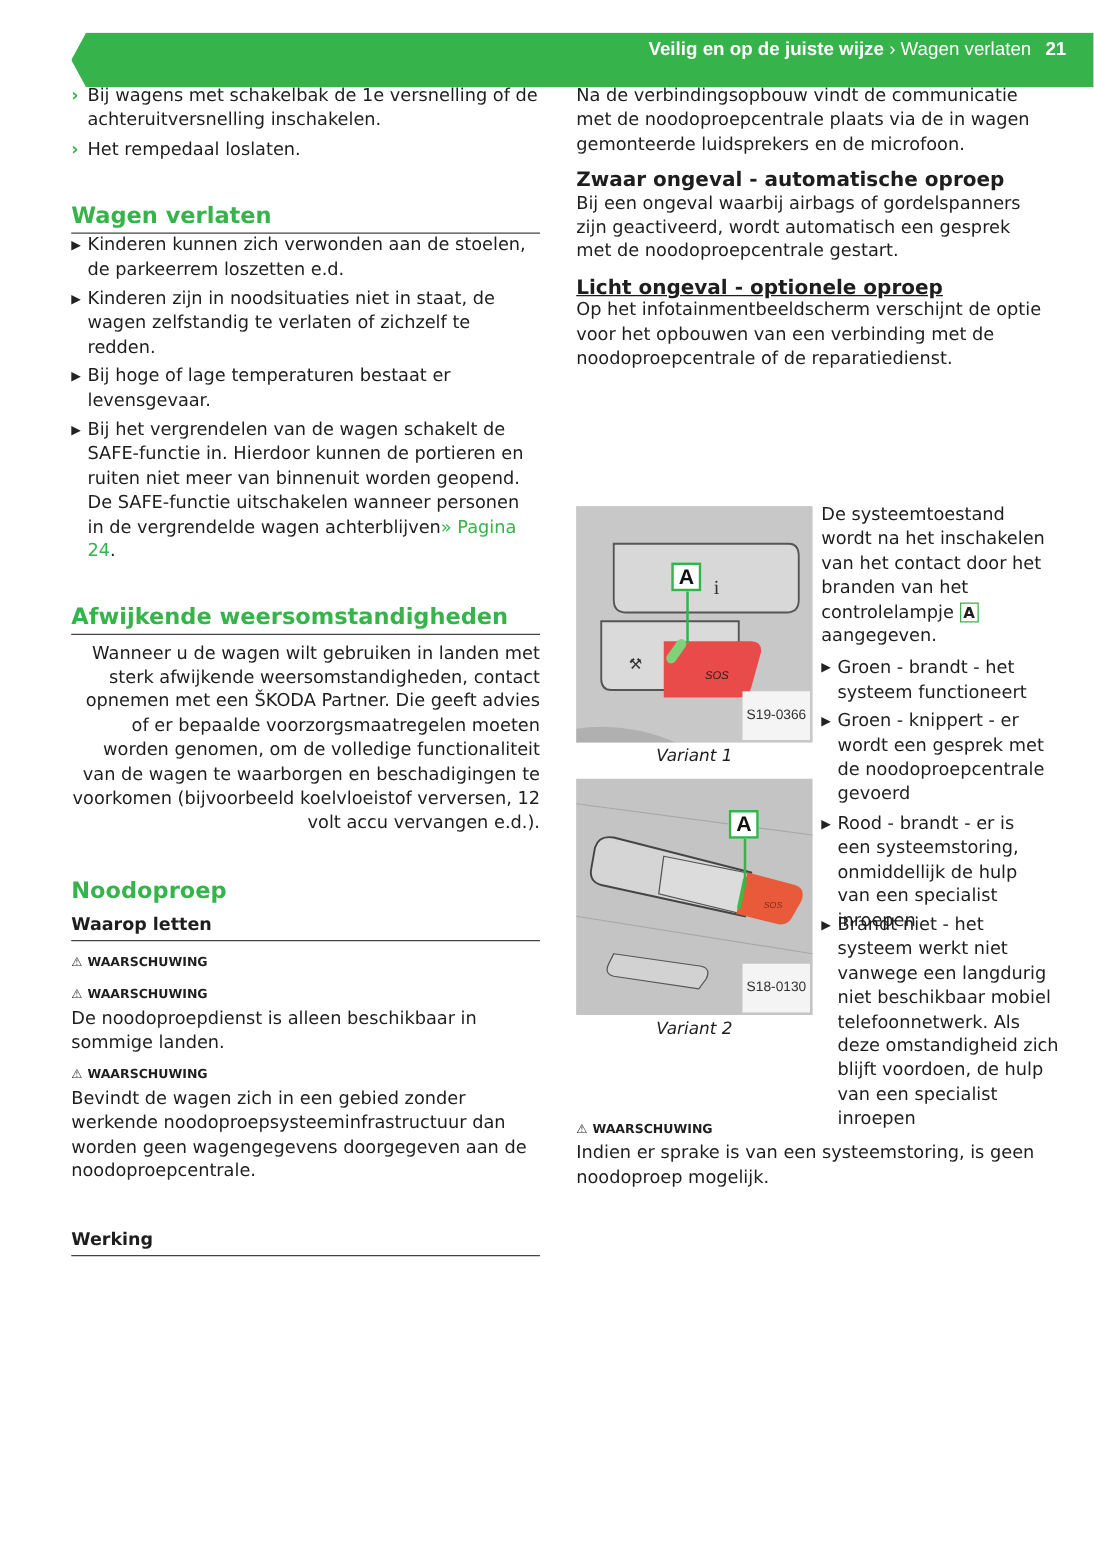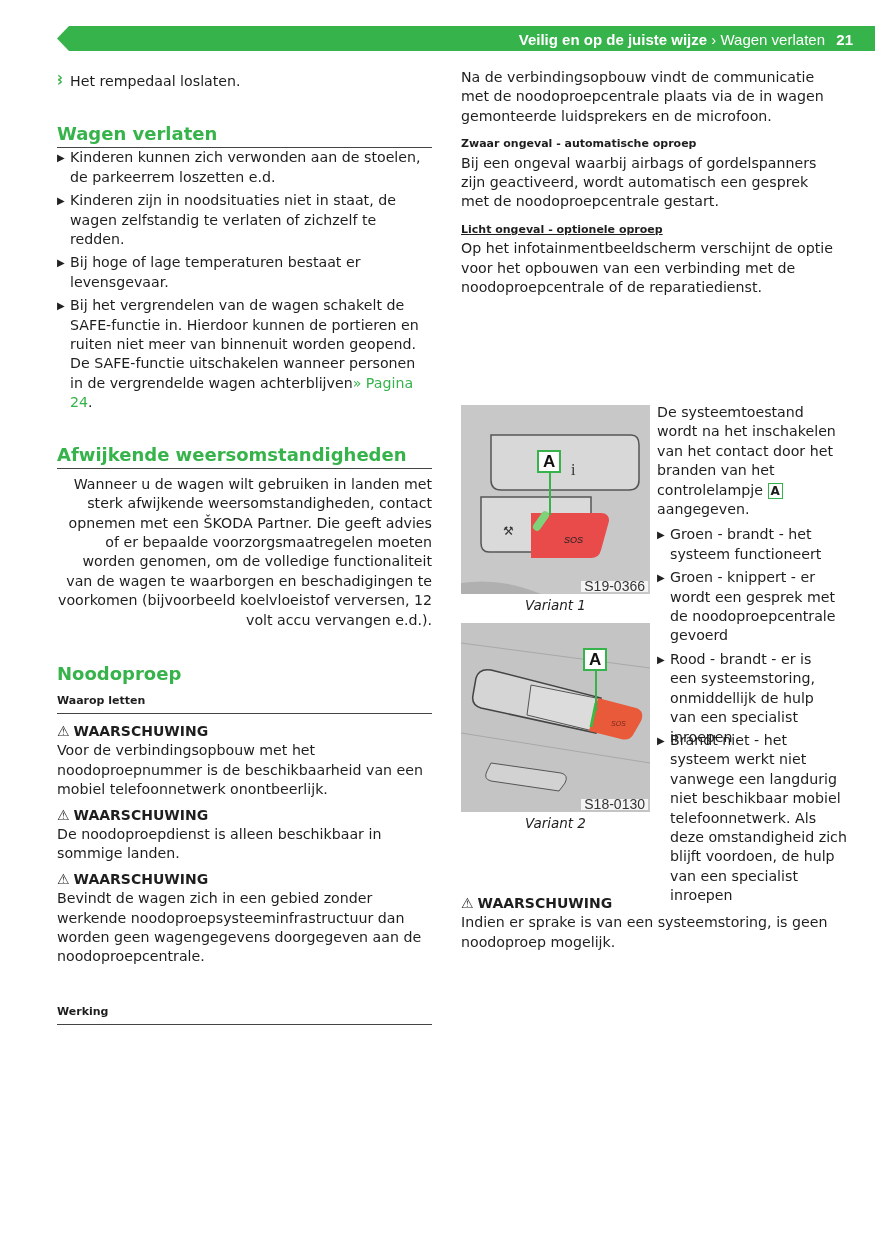--- a/index.html
+++ b/index.html
@@ -1,21 +1,21 @@
 <!DOCTYPE html>
 <html><head>
 <meta charset="utf-8">
 <style>
   html, body { margin: 0; padding: 0; }
   body {
     width: 875px; height: 1241px; background: #ffffff; position: relative; overflow: hidden;
     font-family: "DejaVu Sans", sans-serif; color: #1e1e1e; font-size: 14.2px; line-height: 19.4px;
   }
   .header {
-    position: absolute; left: 57px; top: 26px; width: 818px; height: 25px;
+    position: absolute; left: 57px; top: 26px; width: 818px; height: 44px;
     background: #36b34a;
     clip-path: polygon(12px 0, 100% 0, 100% 100%, 12px 100%, 0 50%);
   }
   .header .crumb {
     position: absolute; right: 40px; top: 4px; color: #fff; font-family: "Liberation Sans", sans-serif; font-size: 15px;
     line-height: 19px; white-space: nowrap;
   }
   .header .crumb b { font-weight: bold; }
   .header .page-num {
     position: absolute; right: 40px; top: 4px; font-weight: bold; color: #fff; font-family: "Liberation Sans", sans-serif; font-size: 15px; text-align: center;
@@ -25,28 +25,28 @@
   .col-right { left: 461px; top: 68px; width: 376px; }
   p { margin: 0; }
   .arrow-item { position: relative; padding-left: 13px; margin-bottom: 4px; }
   .arrow-item .mark { position: absolute; left: 0; top: 0; color: #36b34a; font-weight: bold; }
   .tri-item { position: relative; padding-left: 13px; margin-bottom: 4px; }
   .tri-item .mark { position: absolute; left: 0; top: 0; font-size: 10px; color: #222; }
   h2 {
     margin: 0; font-size: 18px; line-height: 24px; font-weight: bold; color: #36b34a;
   }
   h2.ruled, h3.ruled { border-bottom: 1.5px solid #444; padding-bottom: 1px; }
-  h3 { margin: 0; font-size: 11px; line-height: 22px; font-weight: bold; color: #1e1e1e; }
-  .subhead { font-weight: bold; font-size: 11px; }
-  .warn-title { font-weight: bold; font-size: 14px; }
+  h3 { margin: 0; font-size: 14px; line-height: 22px; font-weight: bold; color: #1e1e1e; }
+  .subhead { font-weight: bold; font-size: 16px; }
+  .warn-title { font-weight: bold; font-size: 10px; }
   .warn-title .tri { font-weight: normal; margin-right: 4px; }
   .link { color: #36b34a; }
   .figure { position: relative; width: 189px; background: #c9c9c9; }
   .fig-code {
-    position: absolute; right: 2px; bottom: 2px; background: #f4f4f4; font-size: 14px; line-height: 11px; padding: 0 3px;
+    position: absolute; right: 2px; bottom: 2px; background: #f4f4f4; font-size: 11px; line-height: 11px; padding: 14px 3px;
     font-family: "Liberation Sans", sans-serif; color: #333;
   }
   .fig-caption { font-style: italic; font-size: 13.5px; margin-top: 2px; text-align: center; }
   .labelA {
     display: inline-block; border: 1.5px solid #36b34a; font-weight: bold; font-size: 12px; line-height: 14px; padding: 0 2px; background: #fff;
   }
   .callout {
     position: absolute; border: 2px solid #36b34a; background: #fff; font-weight: bold; font-size: 17px; line-height: 19px; padding: 0 4px;
     font-family: "Liberation Sans", sans-serif; color: #111;
   }
@@ -58,20 +58,21 @@
 <div class="header">
   <div class="crumb" style="right:50px;">
     <b>Veilig en op de juiste wijze</b><span> › </span><span>Wagen verlaten</span>
   </div>
   <div class="page-num" style="right:22px;">21</div>
 </div>
 
 <div class="col col-left">
   <div class="arrow-item">
     <span class="mark">›</span>
+    <span>Bij wagens met schakelbak de 1e versnelling of de achteruitversnelling inschakelen.</span>
   </div>
   <div class="arrow-item">
     <span class="mark">›</span>
     <span>Het rempedaal loslaten.</span>
   </div>
 
   <h2 class="ruled" style="margin-top:31px;">Wagen verlaten</h2>
   <div class="tri-item">
     <span class="mark">▶</span>
     <span>Kinderen kunnen zich verwonden aan de stoelen, de parkeerrem loszetten e.d.</span>
@@ -90,21 +91,20 @@
   </div>
 
   <h2 class="ruled" style="margin-top:30px;">Afwijkende weersomstandigheden</h2>
   <p style="margin-top:6px;text-align:right;">Wanneer u de wagen wilt gebruiken in landen met sterk afwijkende weersomstandigheden, contact opnemen met een ŠKODA Partner. Die geeft advies of er bepaalde voorzorgsmaatregelen moeten worden genomen, om de volledige functionaliteit van de wagen te waarborgen en beschadigingen te voorkomen (bijvoorbeeld koelvloeistof verversen, 12 volt accu vervangen e.d.).</p>
 
   <h2 style="margin-top:32px;">Noodoproep</h2>
   <h3 class="ruled" style="margin-top:4px;">Waarop letten</h3>
 
   <div style="margin-top:8px;">
     <p class="warn-title"><span class="tri">⚠</span><span>WAARSCHUWING</span></p>
-    <p>Voor de verbindingsopbouw met het noodoproepnummer is de beschikbaarheid van een mobiel telefoonnetwerk onontbeerlijk.</p>
   </div>
   <div style="margin-top:6px;">
     <p class="warn-title"><span class="tri">⚠</span><span>WAARSCHUWING</span></p>
     <p>De noodoproepdienst is alleen beschikbaar in sommige landen.</p>
   </div>
   <div style="margin-top:6px;">
     <p class="warn-title"><span class="tri">⚠</span><span>WAARSCHUWING</span></p>
     <p>Bevindt de wagen zich in een gebied zonder werkende noodoproepsysteeminfrastructuur dan worden geen wagengegevens doorgegeven aan de noodoproepcentrale.</p>
   </div>
 

